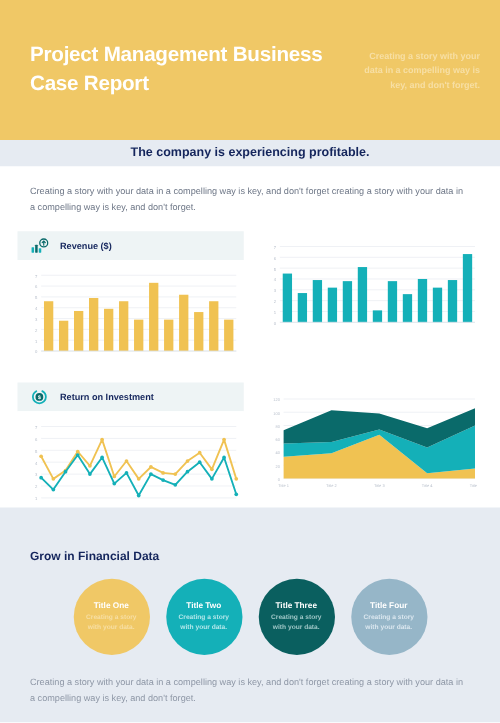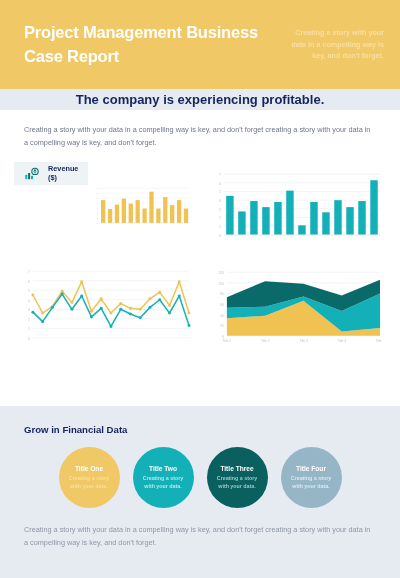--- a/index.html
+++ b/index.html
@@ -7,21 +7,21 @@
     width: 400px; height: 578px;
     font-family: "Liberation Sans", sans-serif;
     background: #ffffff;
     overflow: hidden;
   }
   .page { position: relative; width: 400px; height: 578px; background: #ffffff; }
 
   
   .header {
     background: #f0c866;
-    height: 89px;
+    height: 112px;
     display: flex;
     align-items: center;
     padding: 0 16px 0 24px;
   }
   .header-title {
     color: #ffffff;
     font-size: 16.5px;
     font-weight: 700;
     line-height: 1.42;
     letter-spacing: -0.2px;
@@ -40,42 +40,42 @@
   
   .subtitle-bar {
     background: #e6ebf2;
     height: 21px;
     display: flex;
     align-items: center;
     justify-content: center;
   }
   .subtitle-bar span {
     color: #14255c;
-    font-size: 13px;
+    font-size: 10px;
     font-weight: 700;
   }
 
   
   .intro {
     padding: 14px 24px 0 24px;
   }
   .intro p {
     color: #6e7787;
     font-size: 7.3px;
     line-height: 1.78;
   }
 
   
   .grid {
     display: grid;
     grid-template-columns: 1fr 1fr;
     gap: 8px 10px;
     padding: 12px 14px 0 14px;
   }
-  .panel { display: flex; flex-direction: row; }
+  .panel { display: flex; flex-direction: column; }
   .panel-head {
     background: #eef4f5;
     height: 23px;
     display: flex;
     align-items: center;
     gap: 9px;
     padding: 0 10px;
   }
   .panel-head .ttl {
     color: #14255c;
@@ -91,20 +91,21 @@
     left: 0; right: 0;
     top: 406px;
     bottom: 0;
     background: #e6ebf2;
   }
   .band-title {
     color: #14255c;
     font-size: 9.6px;
     font-weight: 700;
     padding: 18px 0 0 24px;
+    margin-top: 16px;
   }
   .circles {
     display: flex;
     justify-content: center;
     gap: 13px;
     padding: 12px 18px 0 18px;
   }
   .circle {
     width: 61px; height: 61px;
     border-radius: 50%;
@@ -243,20 +244,28 @@
               <rect x="140.06384615384616" y="38.114285714285714" width="7.487692307692307" height="27.88571428571429" fill="#14b0b8"></rect>
               <rect x="152.14076923076922" y="32.01428571428571" width="7.487692307692307" height="33.98571428571429" fill="#14b0b8"></rect>
               <rect x="164.2176923076923" y="11.100000000000001" width="7.487692307692307" height="54.9" fill="#14b0b8"></rect>
             </g>
           <line x1="17" y1="66" x2="174" y2="66" stroke="#dfe4ea" stroke-width="0.7"></line>
         </svg>
       </div>
     </div>
 
     <div class="panel">
+      <div class="panel-head">
+        <svg class="icon" viewBox="0 0 24 24">
+          <circle cx="12" cy="12" r="8.3" fill="none" stroke="#14b0b8" stroke-width="2.3" stroke-dasharray="34 8" stroke-linecap="round"></circle>
+          <circle cx="12" cy="12" r="5" fill="#0a6a6a"></circle>
+          <text x="12" y="14.6" font-size="6.6" font-family="'Liberation Sans',sans-serif" font-weight="700" fill="#ffffff" text-anchor="middle">$</text>
+        </svg>
+        <span class="ttl">Return on Investment</span>
+      </div>
       <div class="plot">
         <svg viewBox="0 0 176 84" width="100%" height="84">
           <g id="roi-grid">
               <line x1="17" y1="72" x2="174" y2="72" stroke="#eceff3" stroke-width="0.7"></line>
               <line x1="17" y1="62.42857142857143" x2="174" y2="62.42857142857143" stroke="#eceff3" stroke-width="0.7"></line>
               <line x1="17" y1="52.85714285714286" x2="174" y2="52.85714285714286" stroke="#eceff3" stroke-width="0.7"></line>
               <line x1="17" y1="43.28571428571429" x2="174" y2="43.28571428571429" stroke="#eceff3" stroke-width="0.7"></line>
               <line x1="17" y1="33.714285714285715" x2="174" y2="33.714285714285715" stroke="#eceff3" stroke-width="0.7"></line>
               <line x1="17" y1="24.14285714285714" x2="174" y2="24.14285714285714" stroke="#eceff3" stroke-width="0.7"></line>
               <line x1="17" y1="14.571428571428577" x2="174" y2="14.571428571428577" stroke="#eceff3" stroke-width="0.7"></line>

